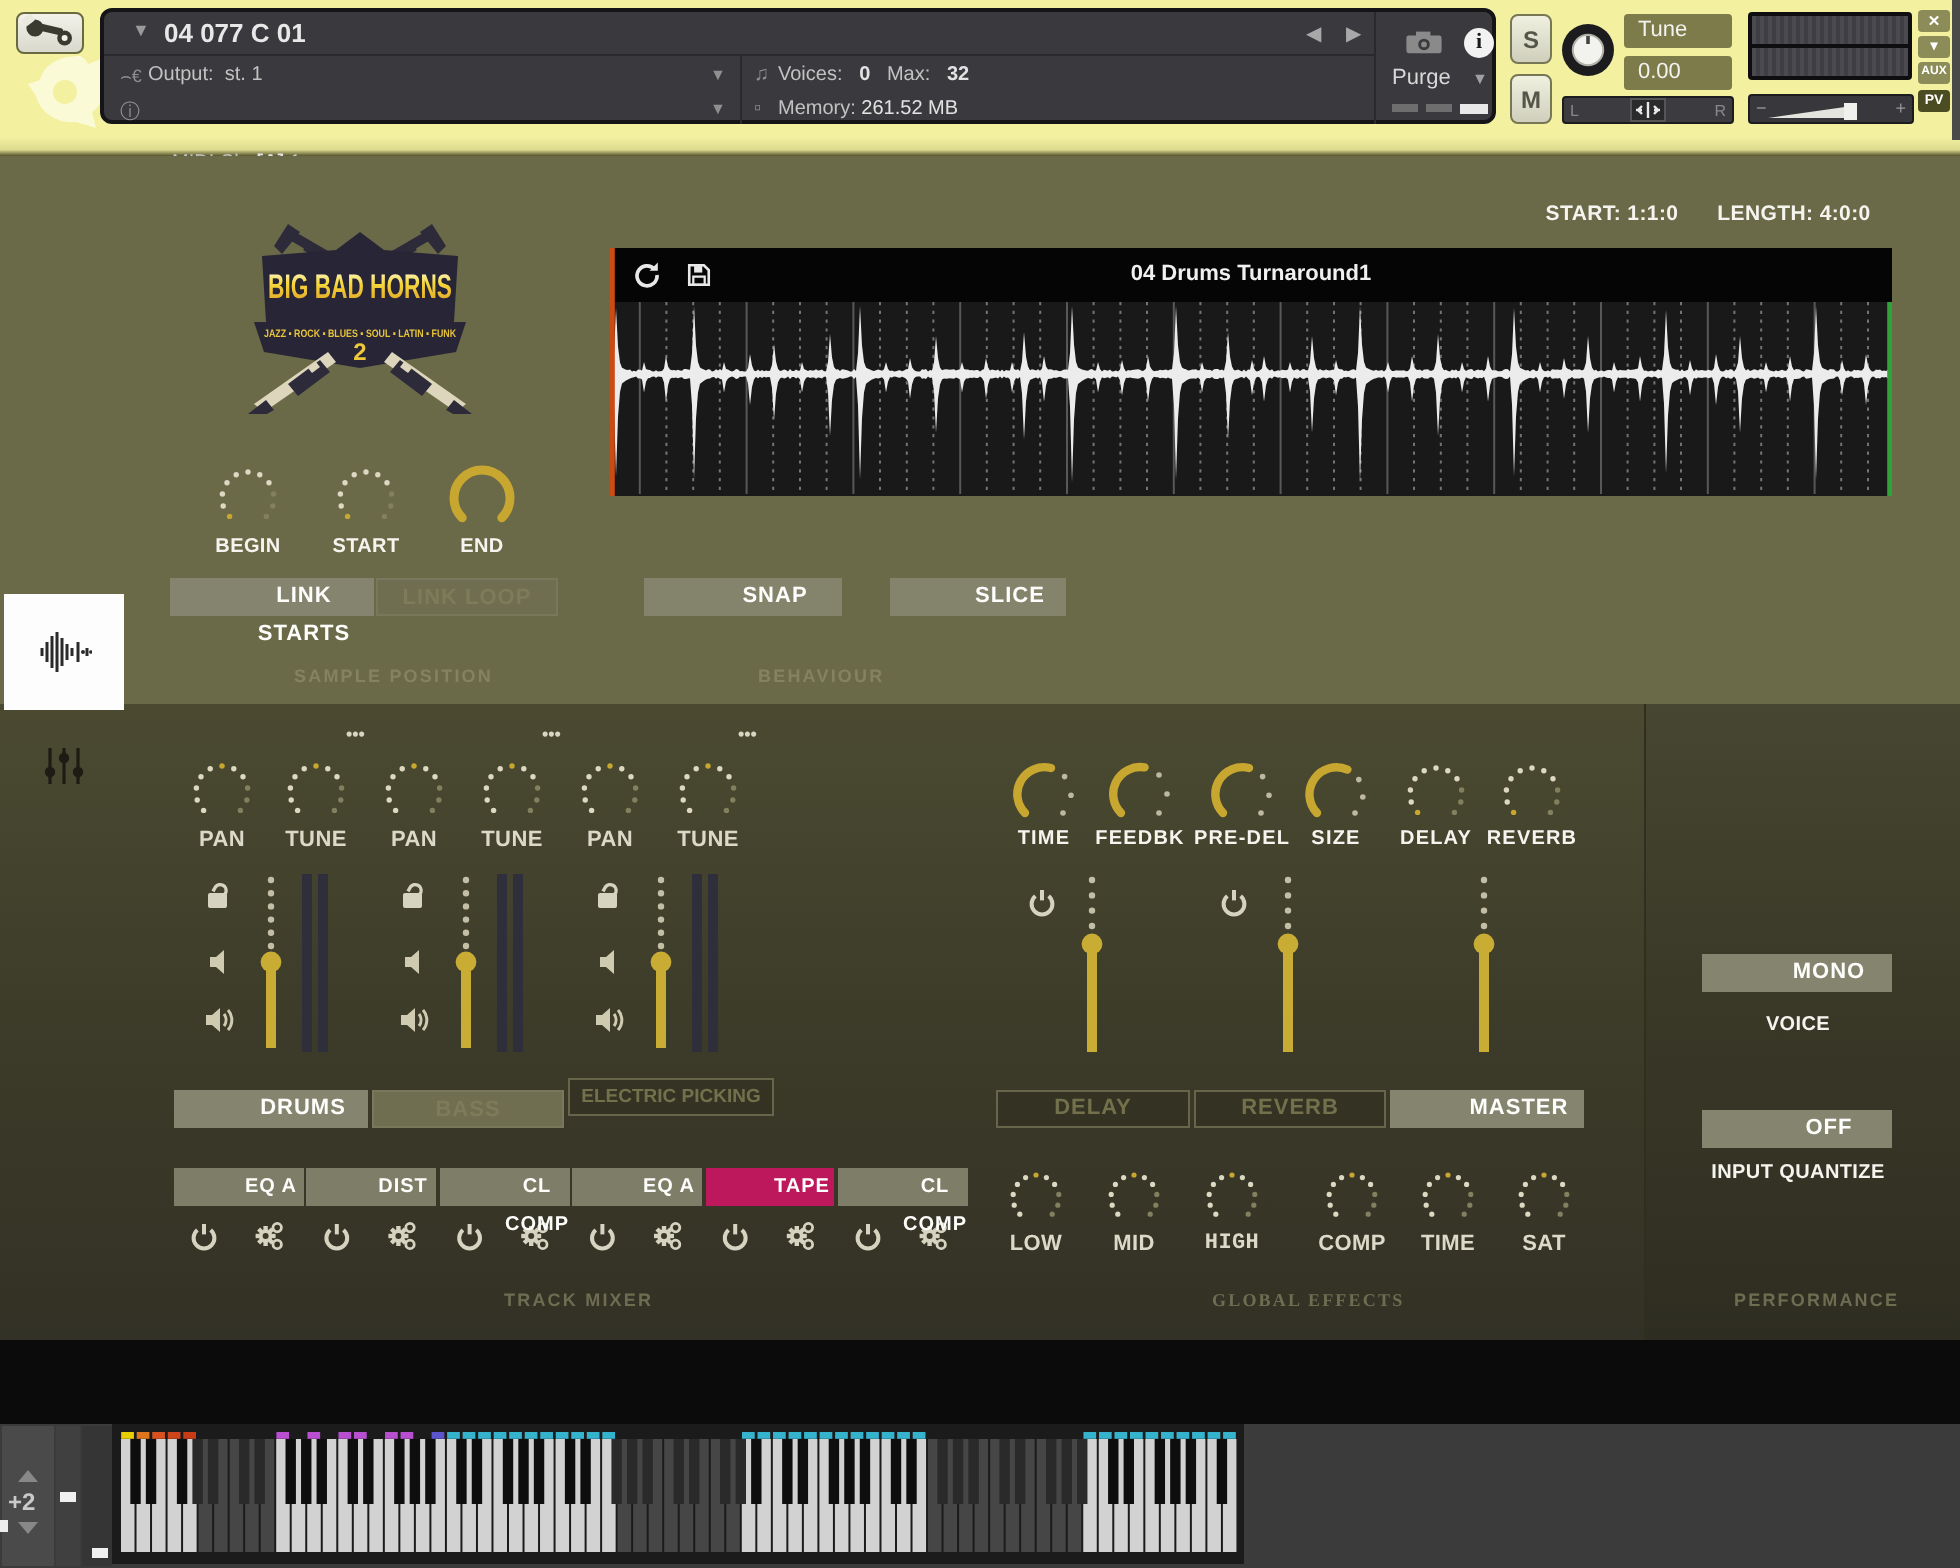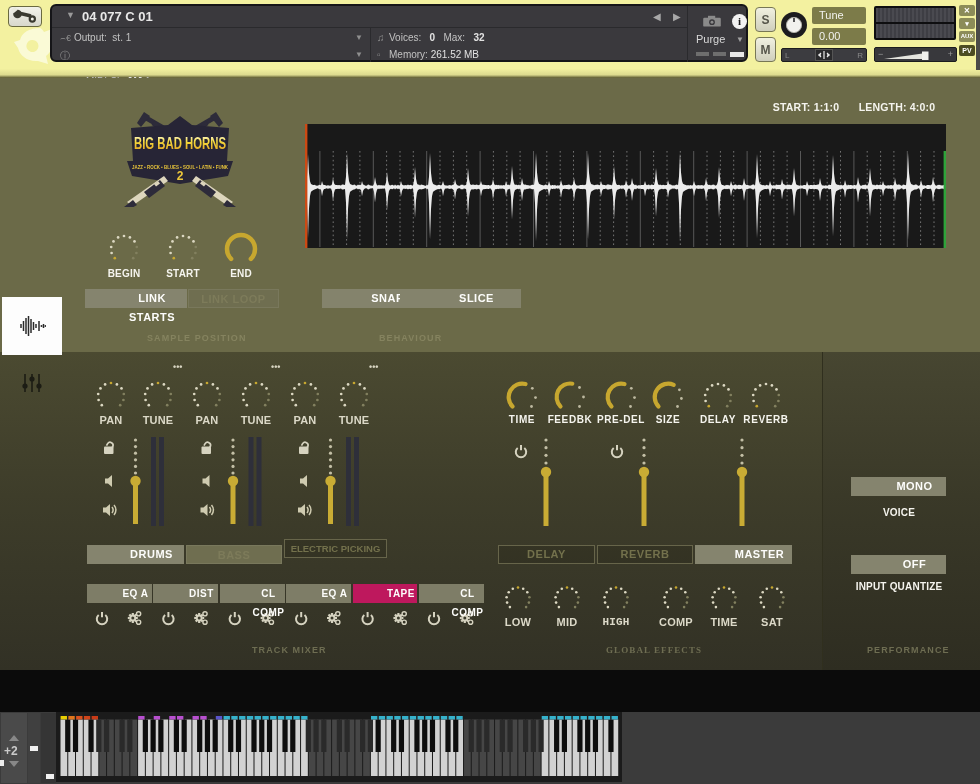--- a/index.html
+++ b/index.html
@@ -168,20 +168,32 @@
         <path d="M0,96 L9,89 L13,94 L6,98 Z" fill="#2d2b3a"></path>
         <path d="M112,96 L103,89 L99,94 L106,98 Z" fill="#2d2b3a"></path>
         <path d="M20,81 L36,69 L41,75 L25,87 Z" fill="#2d2b3a"></path>
         <path d="M92,81 L76,69 L71,75 L87,87 Z" fill="#2d2b3a"></path>
         <path d="M30,73 l4,-3 2,2.5 -4,3 z" fill="#ddd6bd"></path>
         <path d="M82,73 l-4,-3 -2,2.5 4,3 z" fill="#ddd6bd"></path>
       </g>
     </svg>
 
     <div id="wave" class="abs">
+      <div id="wavehdr" class="abs">
+        <div style="position:absolute;left:0;right:0;top:7px;text-align:center;font-size:11px;font-weight:bold;color:#f0f0f0;">04 Drums Turnaround1</div>
+        <svg style="position:absolute;left:11px;top:6px" width="15" height="15" viewBox="0 0 18 18">
+            <path d="M13.5,5.5 A6,6 0 1 0 15,9" fill="none" stroke="#e8e8e8" stroke-width="2.2"></path>
+            <path d="M15.5,1.5 L15.5,6.5 L10.5,6.5 Z" fill="#e8e8e8"></path>
+          </svg>
+        <svg style="position:absolute;left:38px;top:7px" width="13" height="13" viewBox="0 0 16 16">
+            <path d="M2,2 h9 l3,3 v9 h-12 z" fill="none" stroke="#e8e8e8" stroke-width="1.6"></path>
+            <rect x="5" y="2.5" width="5" height="4" fill="#e8e8e8"></rect>
+            <rect x="4.5" y="9" width="7" height="5" fill="none" stroke="#e8e8e8" stroke-width="1.4"></rect>
+          </svg>
+      </div>
       <svg class="abs" style="left:0;top:0" width="641" height="124" viewBox="305 124 641 124">
         <line x1="306.5" y1="151" x2="306.5" y2="247" stroke="#cfcfcf" stroke-width="1" stroke-dasharray="1.6,2.8" opacity="0.5"></line>
           <line x1="319.9" y1="151" x2="319.9" y2="247" stroke="#585858" stroke-width="1"></line>
           <line x1="333.2" y1="151" x2="333.2" y2="247" stroke="#cfcfcf" stroke-width="1" stroke-dasharray="1.6,2.8" opacity="0.5"></line>
           <line x1="346.6" y1="151" x2="346.6" y2="247" stroke="#cfcfcf" stroke-width="1" stroke-dasharray="1.6,2.8" opacity="0.5"></line>
           <line x1="359.9" y1="151" x2="359.9" y2="247" stroke="#cfcfcf" stroke-width="1" stroke-dasharray="1.6,2.8" opacity="0.5"></line>
           <line x1="373.3" y1="151" x2="373.3" y2="247" stroke="#585858" stroke-width="1"></line>
           <line x1="386.6" y1="151" x2="386.6" y2="247" stroke="#cfcfcf" stroke-width="1" stroke-dasharray="1.6,2.8" opacity="0.5"></line>
           <line x1="400.0" y1="151" x2="400.0" y2="247" stroke="#cfcfcf" stroke-width="1" stroke-dasharray="1.6,2.8" opacity="0.5"></line>
           <line x1="413.3" y1="151" x2="413.3" y2="247" stroke="#cfcfcf" stroke-width="1" stroke-dasharray="1.6,2.8" opacity="0.5"></line>
@@ -285,21 +297,21 @@
         <circle cx="192.2" cy="258.2" r="1.35" fill="#82805f"></circle>
         <path d="M231.1,258.9 A14,14 0 1 1 250.9,258.9" fill="none" stroke="#c7a72f" stroke-width="4.5" stroke-linecap="round"></path>
     </svg>
     <div class="klab w" style="left:94px;top:190px;width:60px;font-size:10px;">BEGIN</div>
     <div class="klab w" style="left:153px;top:190px;width:60px;font-size:10px;">START</div>
     <div class="klab w" style="left:211px;top:190px;width:60px;font-size:10px;">END</div>
 
     <div class="btn on" style="left:85px;top:211px;width:102px;line-height:19px;">LINK STARTS</div>
     <div class="btn dim" style="left:188px;top:211px;width:91px;line-height:19px;">LINK LOOP</div>
     <div class="btn on" style="left:322px;top:211px;width:99px;line-height:19px;background:#84836c;">SNAP</div>
-    <div class="btn on" style="left:400px;top:211px;width:121px;line-height:19px;background:#84836c;">SLICE</div>
+    <div class="btn on" style="left:445px;top:211px;width:88px;line-height:19px;background:#84836c;">SLICE</div>
 
     <div class="seclab" style="left:147px;top:255px;">SAMPLE POSITION</div>
     <div class="seclab" style="left:379px;top:255px;">BEHAVIOUR</div>
 
     <svg class="abs" style="left:80px;top:282px" width="410" height="270" viewBox="80 360 410 270">
       <circle cx="101.8" cy="405.2" r="1.35" fill="#dcd8c2"></circle>
         <circle cx="98.6" cy="400.0" r="1.35" fill="#dcd8c2"></circle>
         <circle cx="98.2" cy="394.0" r="1.35" fill="#dcd8c2"></circle>
         <circle cx="100.5" cy="388.4" r="1.35" fill="#dcd8c2"></circle>
         <circle cx="105.1" cy="384.4" r="1.35" fill="#dcd8c2"></circle>

